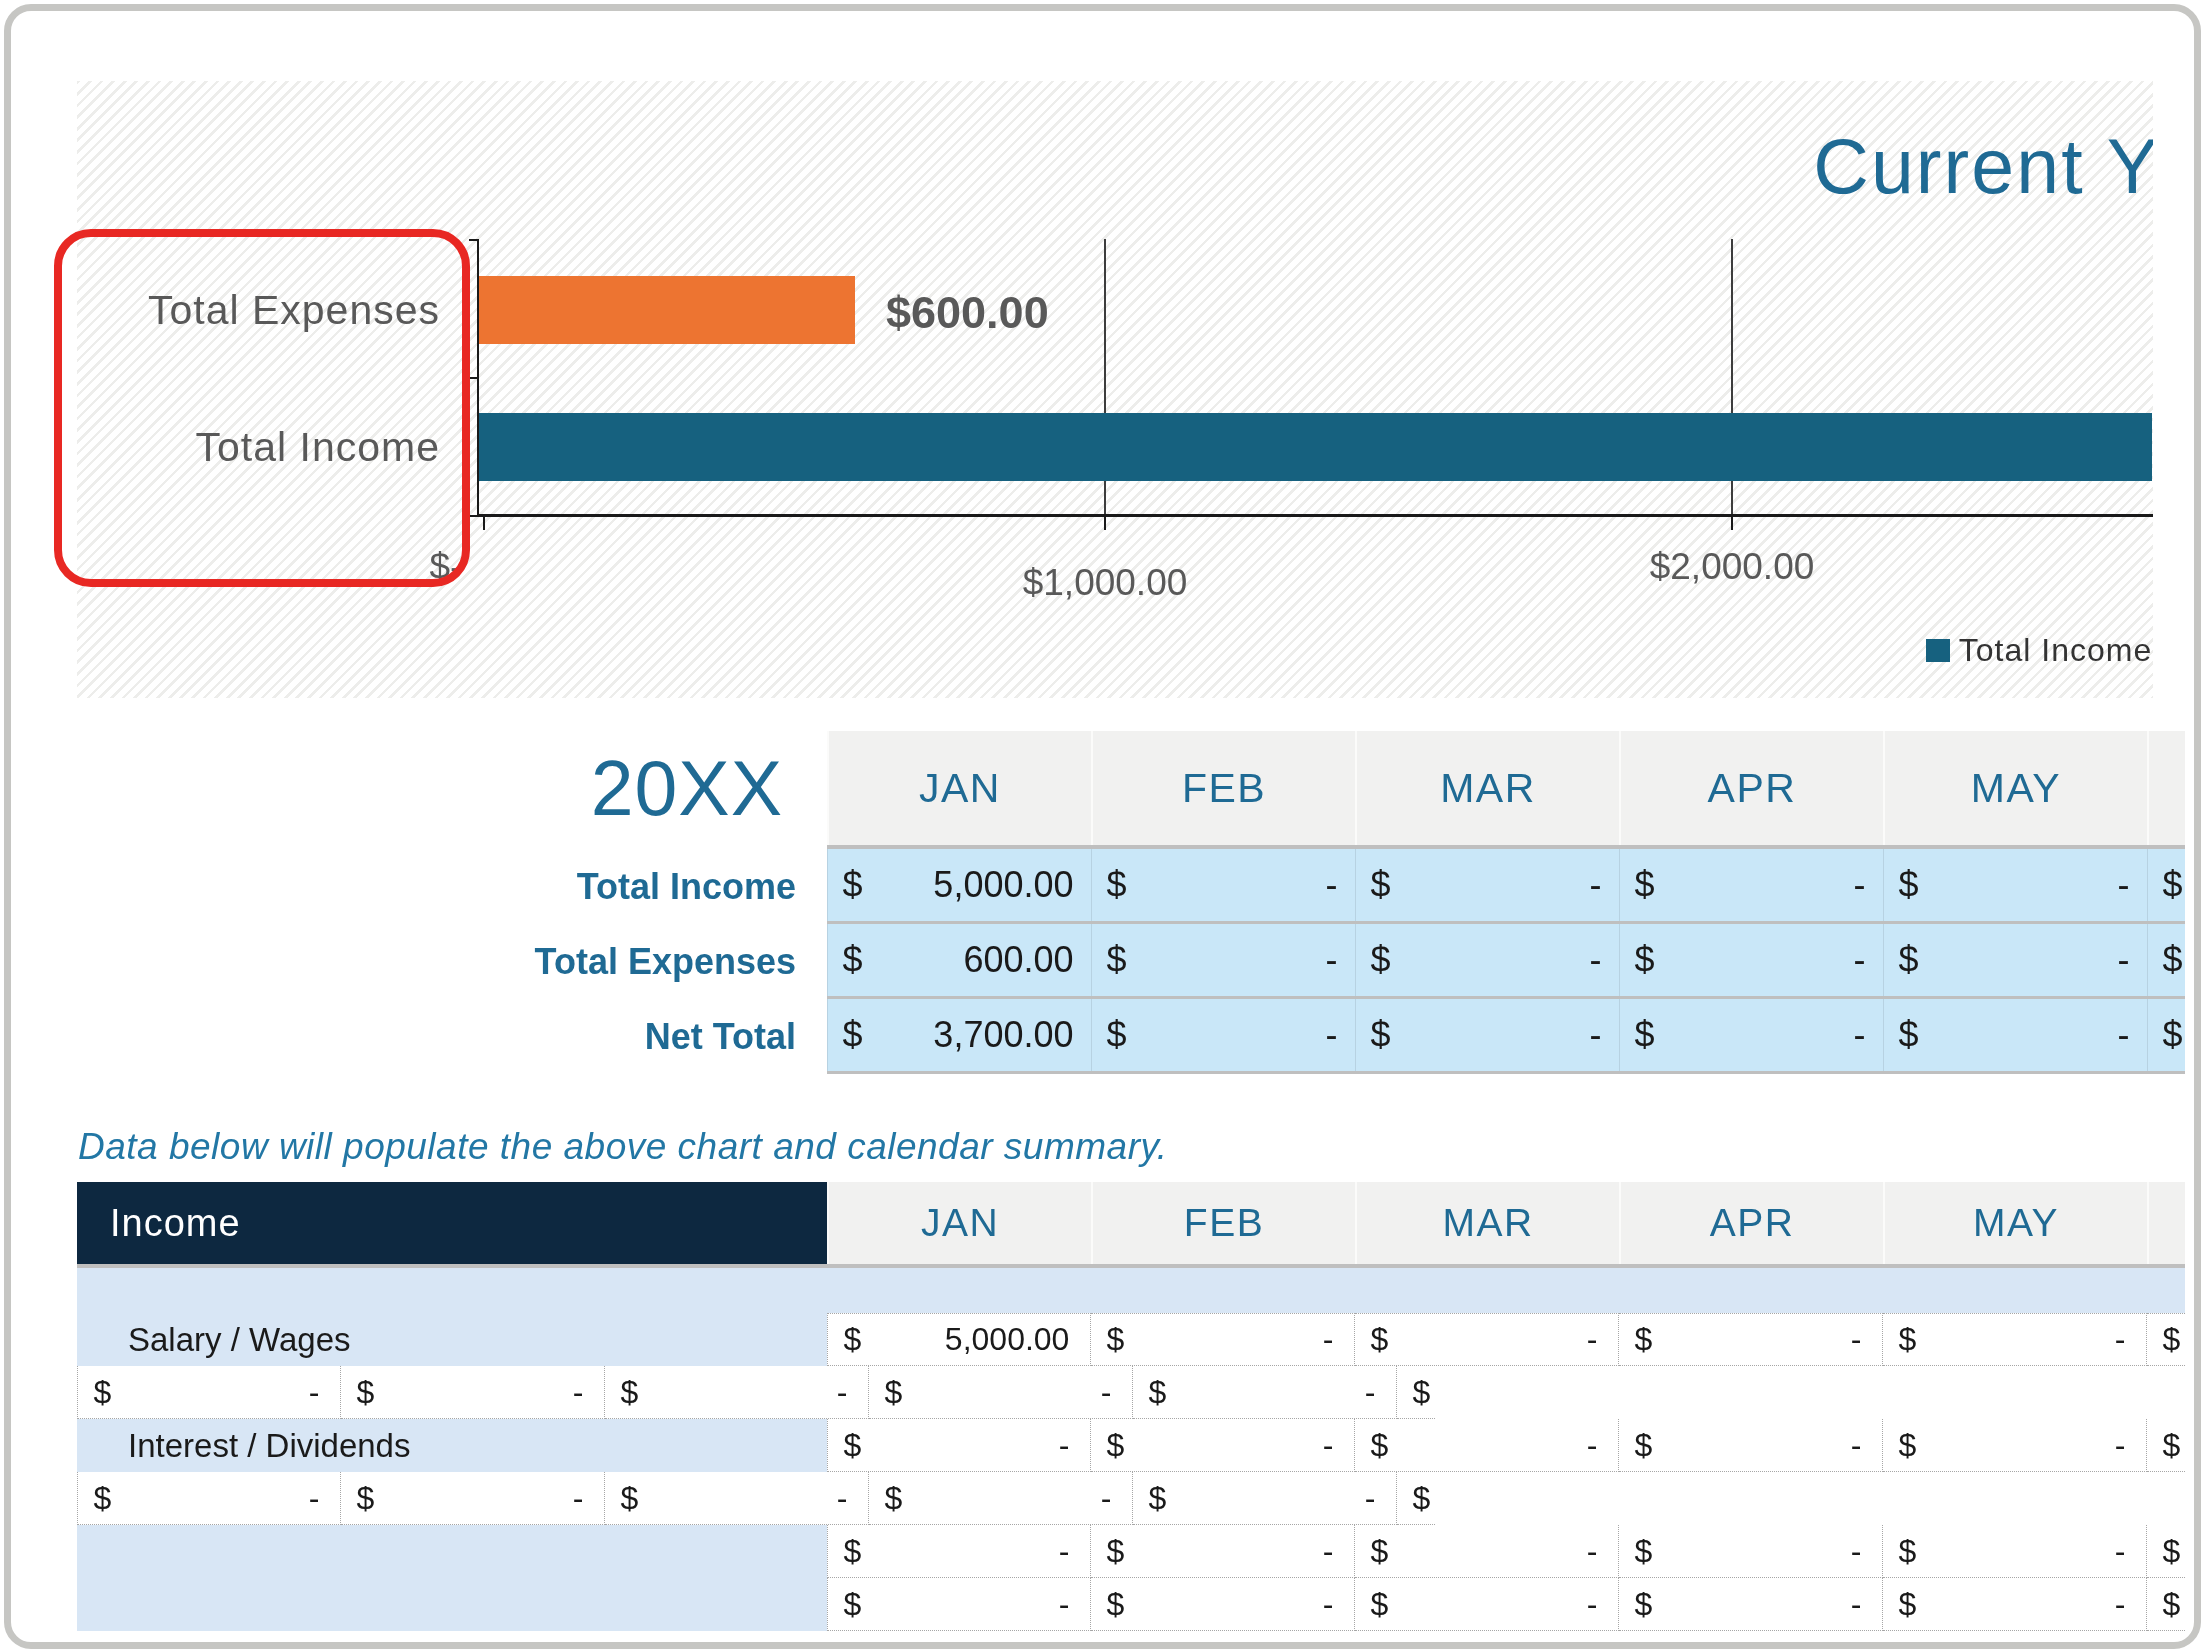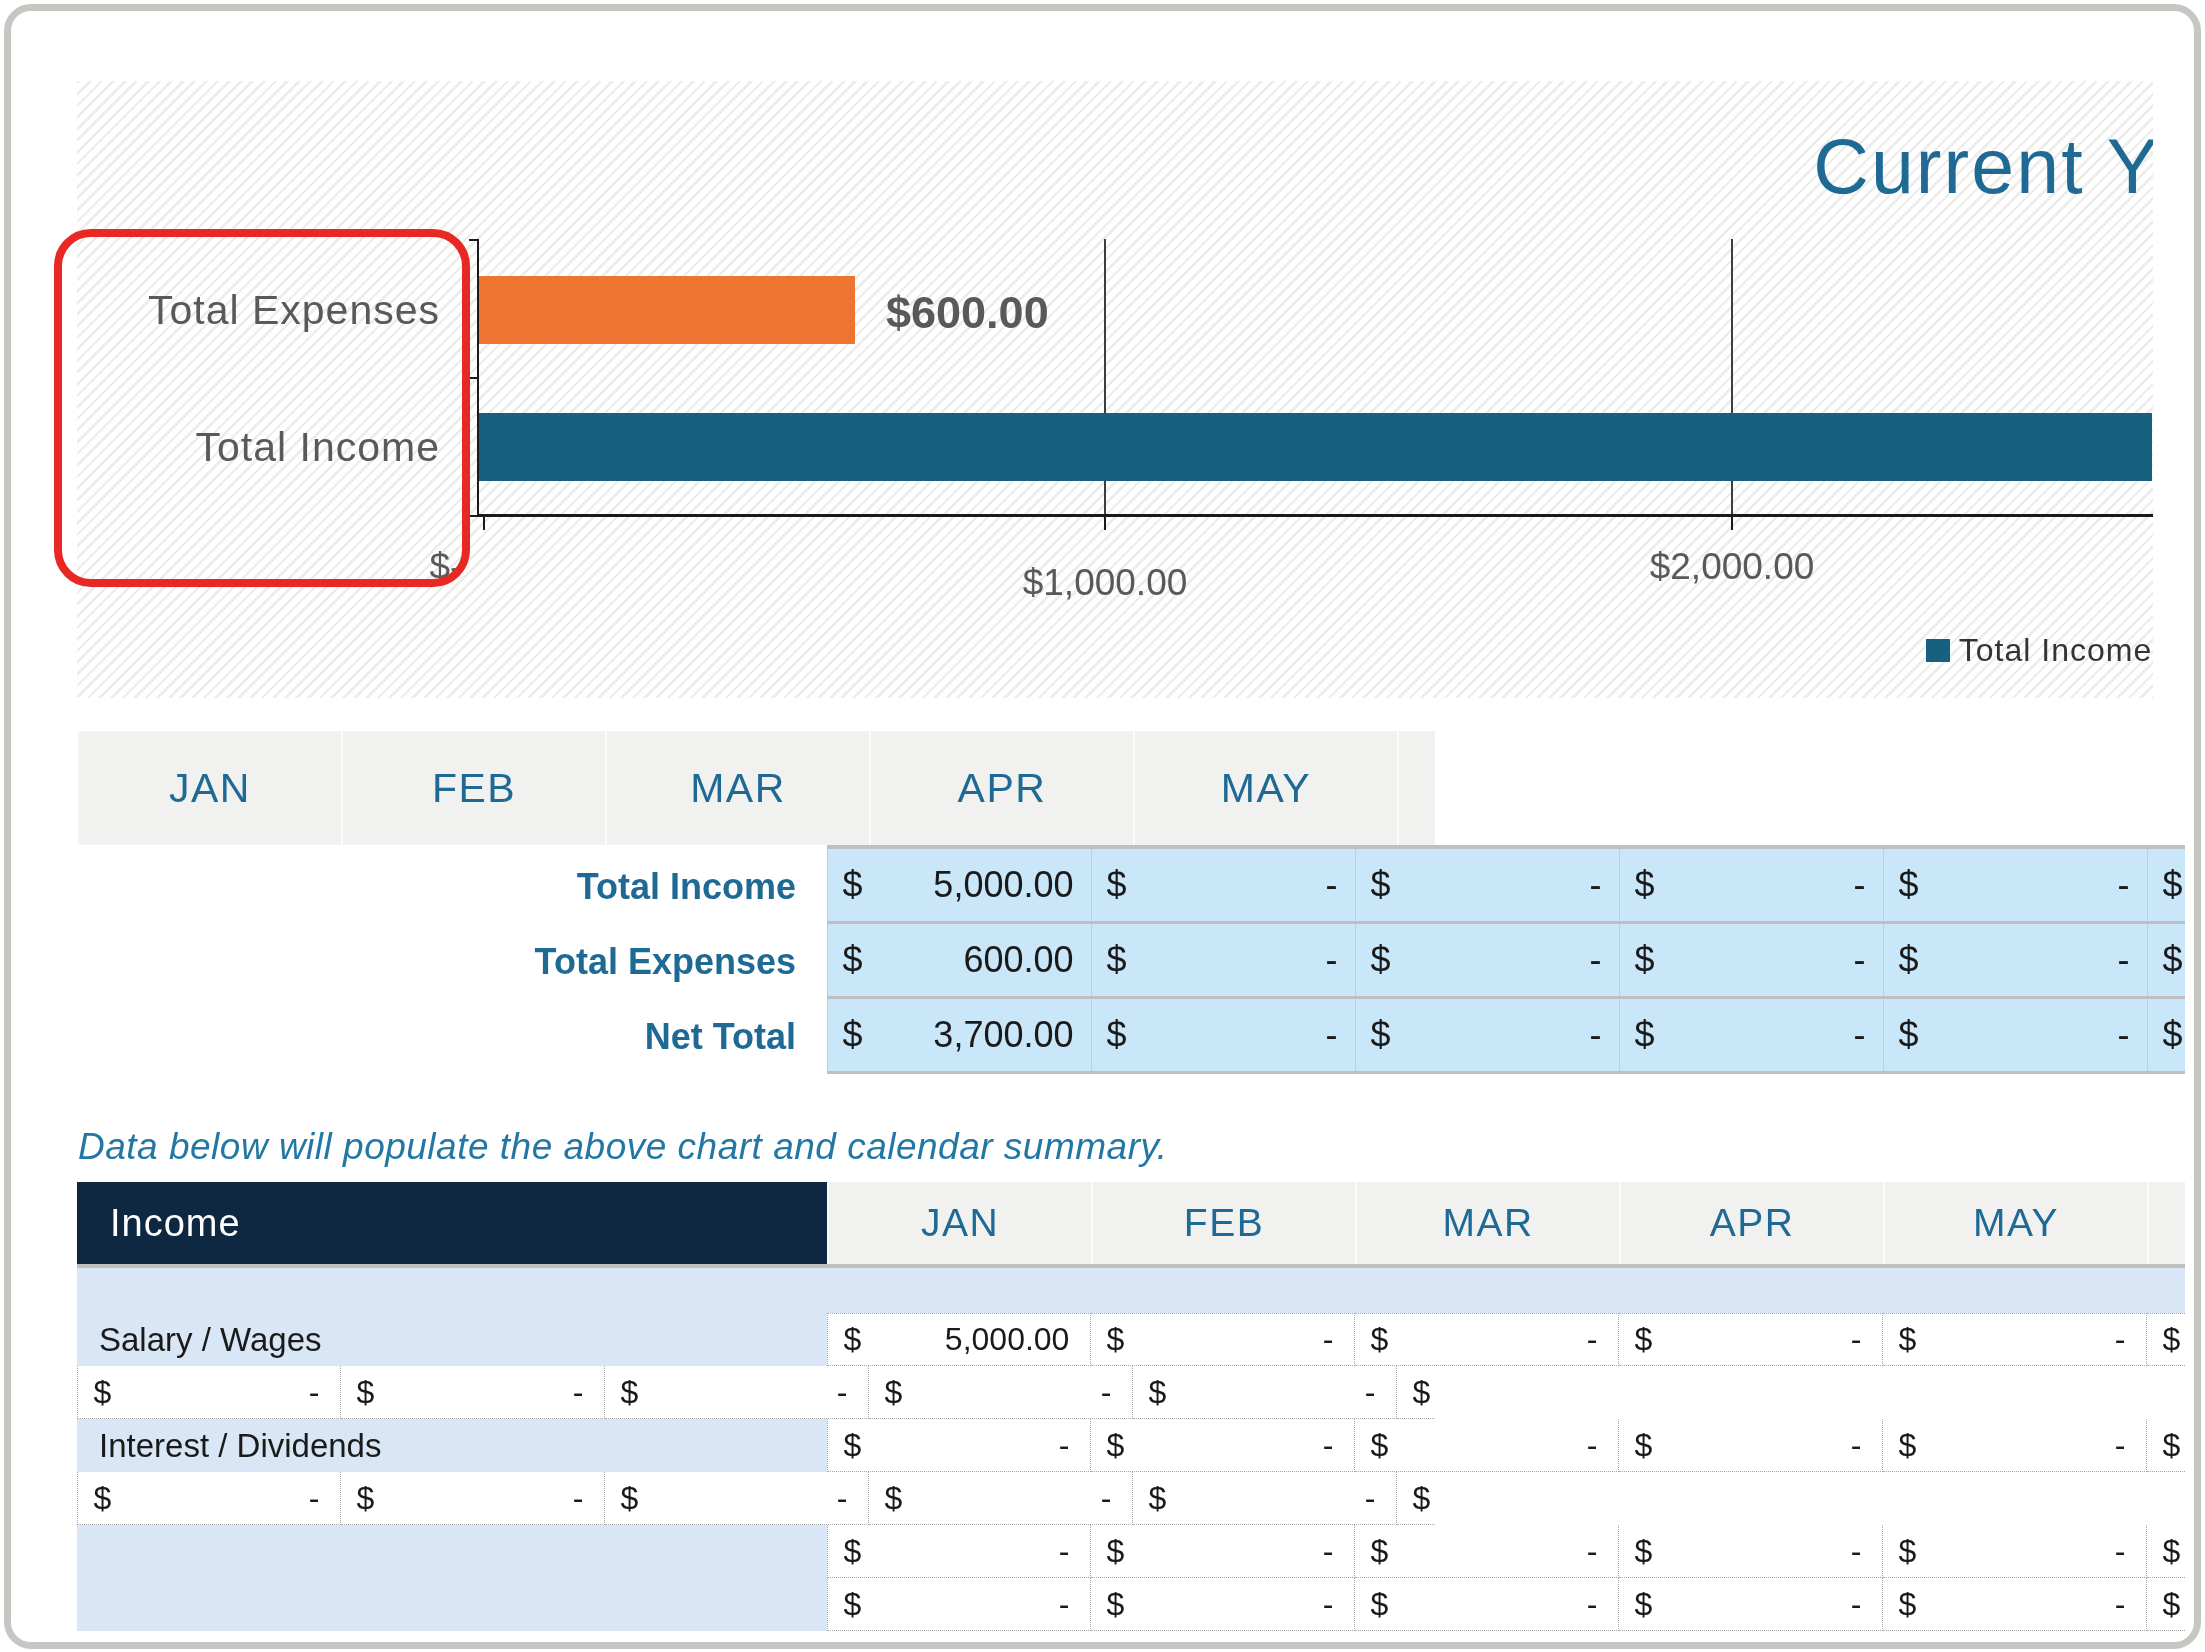--- a/index.html
+++ b/index.html
@@ -82,21 +82,21 @@
 
   
   .income{top:1182px;}
   .inc-head{height:82px;}
   .inc-head .lblcol{background:var(--navy);display:flex;align-items:center;padding-left:33px;
                     font-size:38px;color:#ffffff;letter-spacing:1px;}
   .inc-head .mhead{font-size:39px;}
   .inc-div{height:4.1px;background:var(--linegray);}
   .spacer{height:45px;background:var(--panelblue);}
   .inc-row{height:53px;}
-  .inc-row .lblcol{background:var(--panelblue);display:flex;align-items:center;padding-left:22px;
+  .inc-row .lblcol{background:var(--panelblue);display:flex;align-items:center;padding-left:51px;
                    font-size:33px;color:var(--ink);}
   .icell{background:#ffffff;border-right:1.5px dotted #A6A6A6;border-bottom:1.5px dotted #A6A6A6;
          display:flex;align-items:center;justify-content:space-between;
          padding:0 20.6px 0 15.4px;font-size:32px;color:var(--ink);}
   .inc-row.first .icell{border-top:1.5px dotted #A6A6A6;}
   .icell.cfirst{border-left:1.5px dotted #A6A6A6;}
   .icell.cclip{border-right:none;}
 </style>
 </head>
 <body>
@@ -131,20 +131,23 @@
   <div class="legend">
     <span class="swatch"></span>
     <span class="ltext">Total Income</span>
   </div>
 </div>
 
 <div class="annotation"></div>
 
 <div class="tbl summary">
   <div class="row sum-head">
+    <div class="lblcol">
+      <span class="year">20XX</span>
+    </div>
     <span id="sum-months" style="display:flex;">
   <div class="mhead mcell">JAN</div>
 
   <div class="mhead mcell">FEB</div>
 
   <div class="mhead mcell">MAR</div>
 
   <div class="mhead mcell">APR</div>
 
   <div class="mhead mcell">MAY</div>

